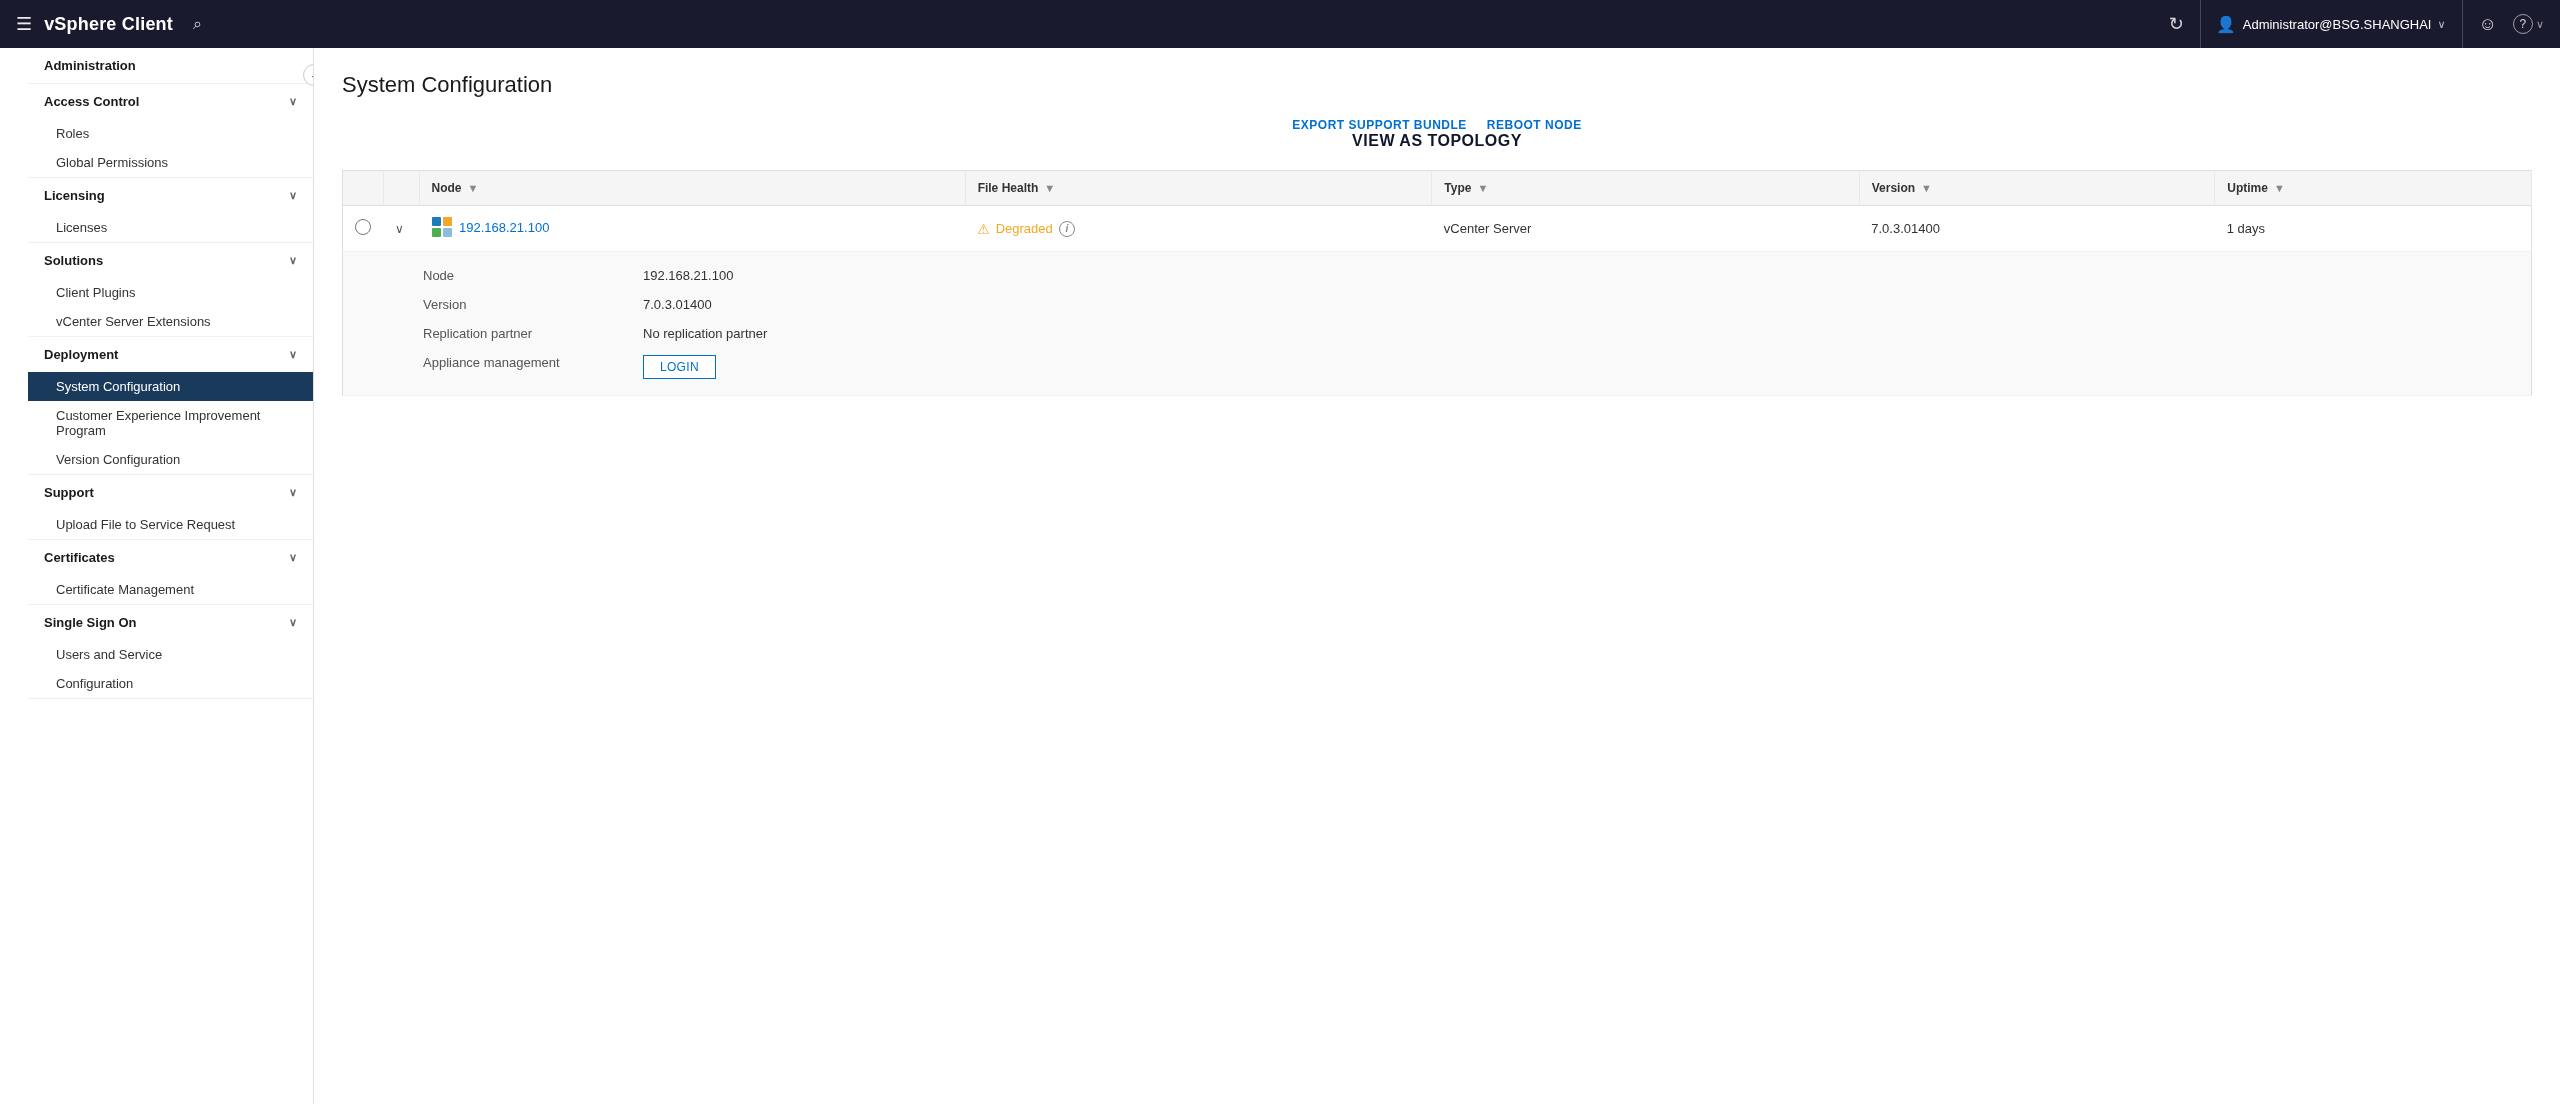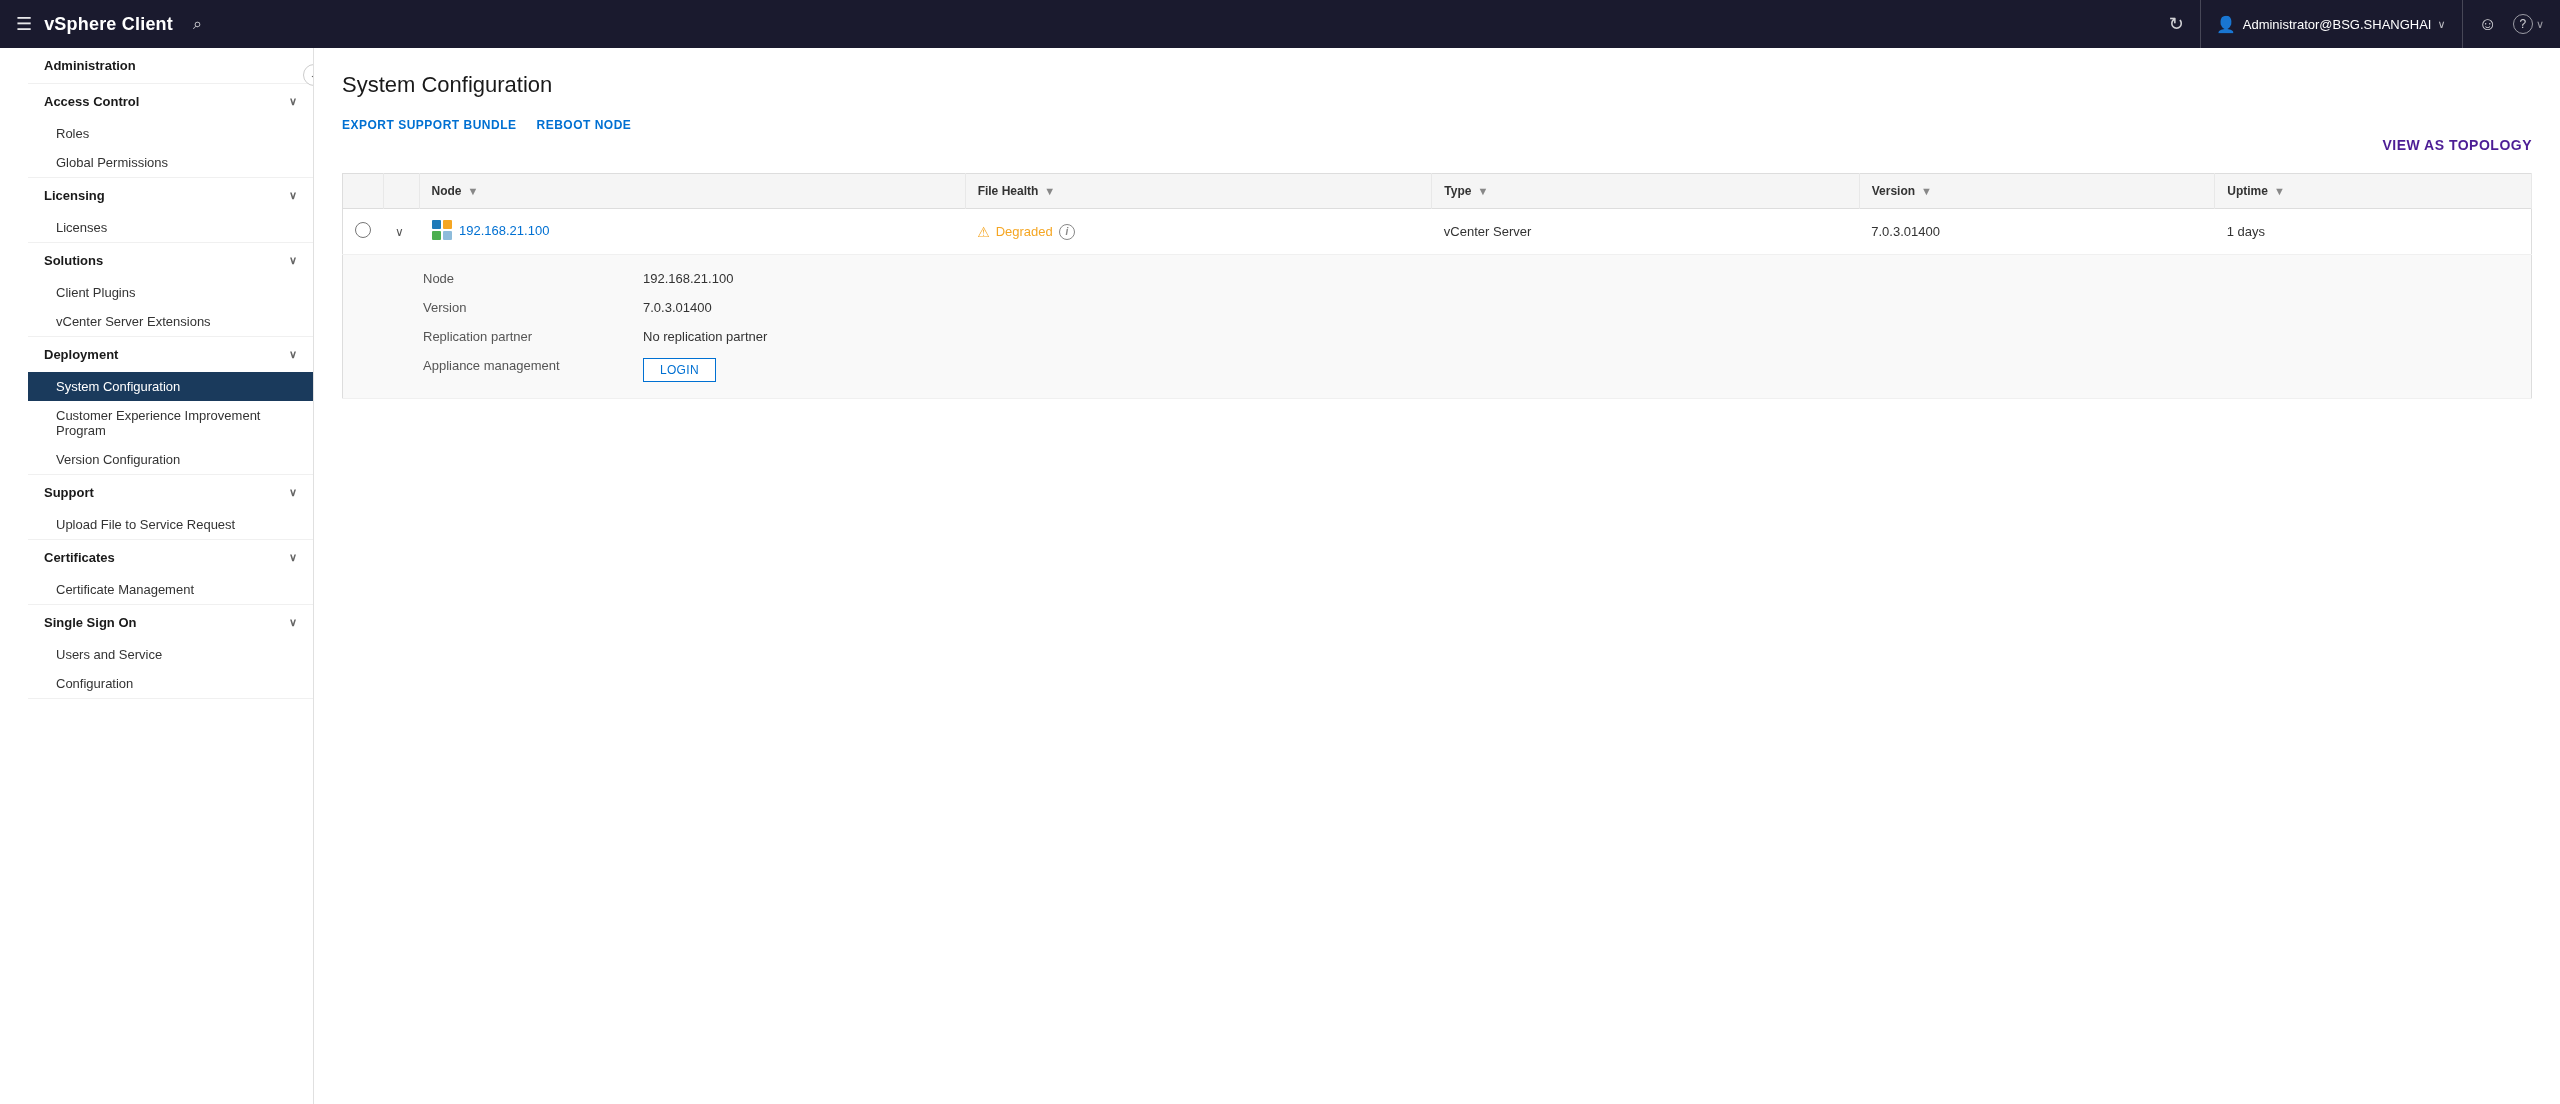--- a/index.html
+++ b/index.html
@@ -116,37 +116,38 @@
 
     .page-title {
       font-size: 22px;
       font-weight: 300;
       color: #1a1a1a;
       margin-bottom: 20px;
     }
 
     .toolbar {
       display: flex;
-      align-items: flex-start;
+      align-items: center;
       justify-content: space-between;
       margin-bottom: 20px;
+      flex-direction: column;
     }
     .toolbar-left { display: flex; gap: 20px; }
     .toolbar-btn {
       font-size: 12px;
       font-weight: 600;
       color: #0070d2;
       letter-spacing: 0.5px;
       cursor: pointer;
       background: none;
       border: none;
       text-transform: uppercase;
       padding: 0;
     }
-    .toolbar-right { font-size: 14px; font-weight: 600; color: #4c1d95; letter-spacing: 0.5px; cursor: pointer; text-transform: uppercase; margin-top: 19px; }
+    .toolbar-right { font-size: 16px; font-weight: 600; color: #0f172a; letter-spacing: 0.5px; cursor: pointer; text-transform: uppercase; }
 
     
     .data-table {
       width: 100%;
       border-collapse: collapse;
       border: 1px solid #ddd;
     }
     .data-table thead tr {
       background: #f5f5f5;
       border-bottom: 1px solid #ddd;

